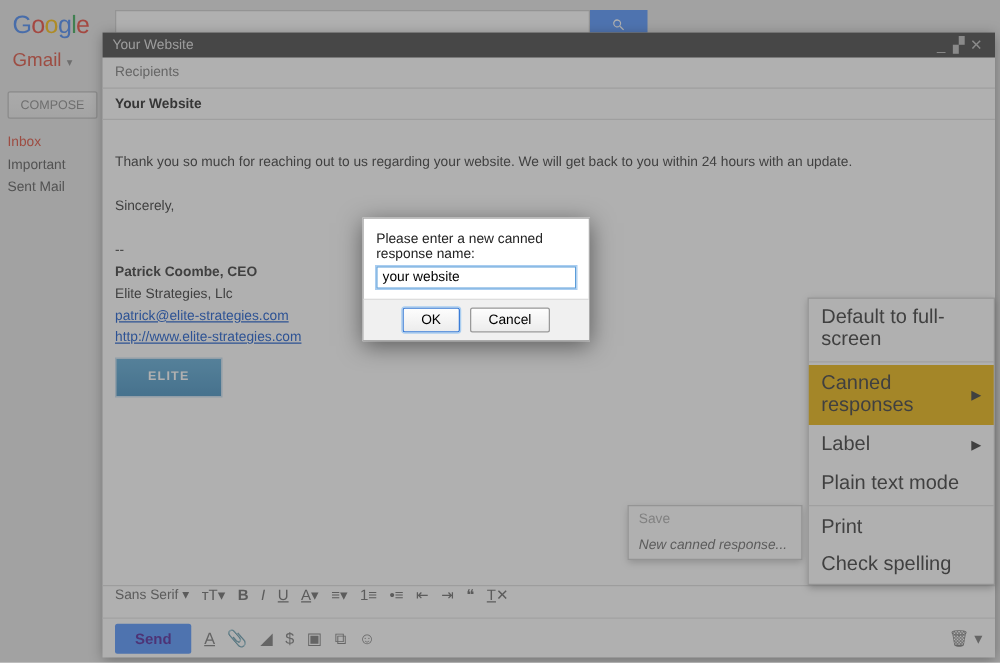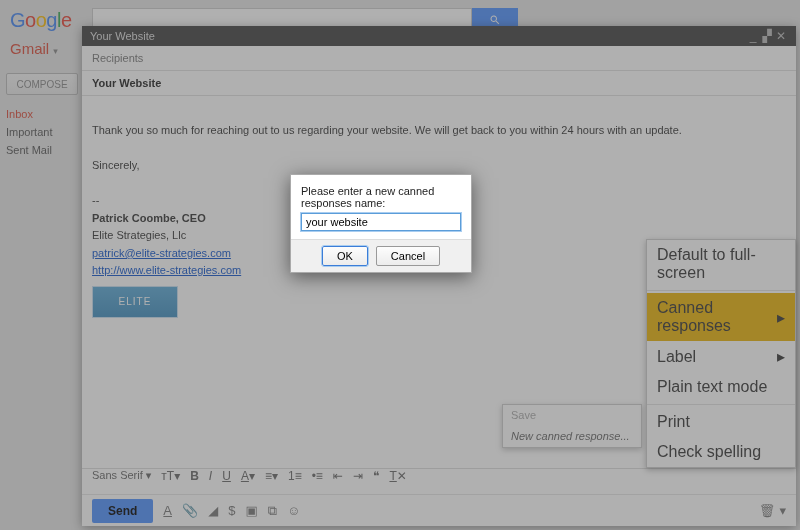--- a/index.html
+++ b/index.html
@@ -24,28 +24,28 @@
   .folder.sel{color:#dd4b39}
   
   .compose-win{position:absolute;left:82px;right:4px;top:26px;bottom:4px;background:#fff;box-shadow:0 2px 10px rgba(0,0,0,0.4);z-index:2;display:flex;flex-direction:column}
   .cw-header{background:#404040;color:#ddd;height:20px;display:flex;align-items:center;padding:0 8px;font-size:11px}
   .cw-header .spacer{flex:1}
   .cw-icn{width:14px;text-align:center;color:#bbb;font-size:12px;line-height:14px;cursor:pointer}
   .cw-row{border-bottom:1px solid #e0e0e0;padding:6px 10px;font-size:11px;color:#777}
   .cw-row.sub{color:#222;font-weight:bold}
   .cw-body{flex:1;padding:8px 10px;font-size:11px;color:#333;line-height:1.6;position:relative;overflow:hidden}
   .cw-body a{color:#1155cc}
-  .sig-logo{margin-top:6px;width:86px;height:32px;background:linear-gradient(#5aa9d6,#3f8ec0);display:flex;align-items:center;justify-content:center;color:#fff;font-size:10px;font-weight:normal;letter-spacing:1px;border:1px solid #c6def0}
+  .sig-logo{margin-top:6px;width:86px;height:32px;background:linear-gradient(#5aa9d6,#3f8ec0);display:flex;align-items:center;justify-content:center;color:#fff;font-size:10px;font-weight:bold;letter-spacing:1px;border:1px solid #c6def0}
   
   .fmtbar{border-top:1px solid #ddd;height:26px;display:flex;align-items:flex-start;padding:0 10px;gap:10px;color:#666;font-size:12px}
   .fmtbar .font{font-size:11px}
   .fmtbar i{font-style:normal}
   
   .sendbar{height:32px;display:flex;align-items:center;padding:0 10px;gap:10px;border-top:1px solid #e6e6e6}
-  .sendbtn{background:#4d90fe;color:#000000;font-size:12px;font-weight:bold;border:none;height:24px;padding:0 16px;border-radius:2px}
+  .sendbtn{background:#4d90fe;color:#4c1d95;font-size:12px;font-weight:bold;border:none;height:24px;padding:0 16px;border-radius:2px}
   .sb-icn{color:#777;font-size:13px}
   .trash-area{margin-left:auto;display:flex;align-items:center;gap:4px;color:#777}
   
   .more-menu{position:absolute;right:4px;bottom:62px;width:150px;background:#fff;border:1px solid #ccc;box-shadow:0 2px 6px rgba(0,0,0,.3);font-size:16px;z-index:5}
   .mm-item{padding:6px 10px;color:#333;display:flex;align-items:center;justify-content:space-between}
   .mm-item.hi{background:#eab308}
   .mm-sep{border-top:1px solid #e2e2e2;margin:2px 0}
   
   .sub-panel{position:absolute;right:158px;bottom:82px;width:140px;background:#fff;border:1px solid #ccc;box-shadow:0 2px 6px rgba(0,0,0,.25);font-size:11px;z-index:5}
   .sp-head{padding:4px 8px;color:#aaa}
@@ -169,20 +169,20 @@
     </div>
   <div class="mm-item">
       <span>Check spelling</span>
     </div>
 </div>
 
 <div class="dim"></div>
 
 <div class="modal">
   <div class="mbody">
-    <div>Please enter a new canned responses name:</div>
+    <div>Please enter a new canned response name:</div>
     <input type="text" value="your website" style="">
   </div>
   <div class="btns">
     <button class="primary">OK</button>
     <button>Cancel</button>
   </div>
 </div>
 
 </body></html>

